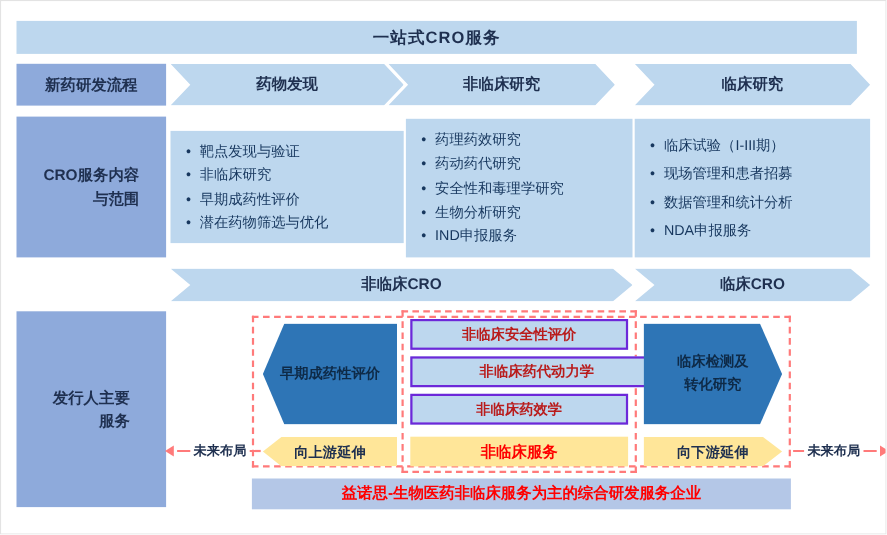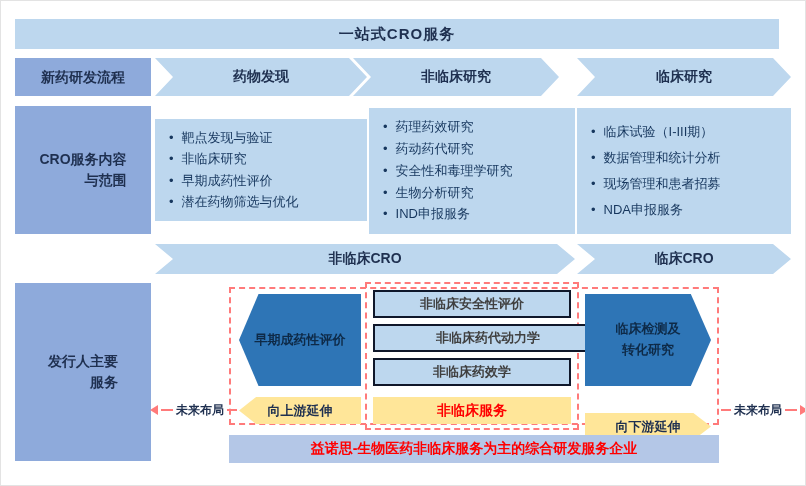--- a/index.html
+++ b/index.html
@@ -44,32 +44,32 @@
   .hex {
     background:#2E75B6; color:#0E2A47; font-weight:bold; font-size:13px;
     display:flex; align-items:center; justify-content:center; text-align:center;
     white-space:pre-line; line-height:1.6;
   }
   .hex-left  { clip-path: polygon(100% 0, 16% 0, 0 50%, 16% 100%, 100% 100%); }
   .hex-right { clip-path: polygon(0 0, 84% 0, 100% 50%, 84% 100%, 0 100%); }
 
   
   .midbox {
-    background:#BDD7EE; border:2px solid #0f172a; color:#404040;
+    background:#BDD7EE; border:2px solid #6d28d9; color:#b91c1c;
     font-weight:bold; font-size:13px;
     display:flex; align-items:center; justify-content:center;
   }
 
   
   .yellow {
     background:#FFE699; color:#1F3050; font-weight:bold; font-size:13px;
     display:flex; align-items:center; justify-content:center;
   }
   .arrow-left  { clip-path: polygon(100% 0, 14% 0, 0 50%, 14% 100%, 100% 100%); }
-  .arrow-right { clip-path: polygon(0 0, 86% 0, 100% 50%, 86% 100%, 0 100%); margin-top: 16px; }
+  .arrow-right { clip-path: polygon(0 0, 86% 0, 100% 50%, 86% 100%, 0 100%); }
 
   .core-box {
     background:#FFE699; color:#FF0000; font-weight:bold; font-size:14px;
     display:flex; align-items:center; justify-content:center;
   }
 
   
   .dashed-red { border:2px dashed #FF7A7A; background:transparent; }
 
   
@@ -113,22 +113,22 @@
   <div class="abs listbox" style="left:368px; top:107px; width:206px; height:126px;">
     <div class="li">药理药效研究</div>
     <div class="li">药动药代研究</div>
     <div class="li">安全性和毒理学研究</div>
     <div class="li">生物分析研究</div>
     <div class="li">IND申报服务</div>
   </div>
 
   <div class="abs listbox" style="left:576px; top:107px; width:214px; height:126px;">
     <div class="li">临床试验（I-III期）</div>
+    <div class="li">现场管理和患者招募</div>
     <div class="li">数据管理和统计分析</div>
-    <div class="li">现场管理和患者招募</div>
     <div class="li">NDA申报服务</div>
   </div>
 
   <div class="abs chev" style="left:154px; top:243px; width:420px; height:30px;">非临床CRO</div>
   <div class="abs chev" style="left:576px; top:243px; width:214px; height:30px;">临床CRO</div>
 
   <div class="abs label-box" style="left:14px; top:282px; width:136px; height:178px;">发行人主要
 服务</div>
 
   <div class="abs dashed-red" style="left:228px; top:286px; width:490px; height:138px;"></div>

